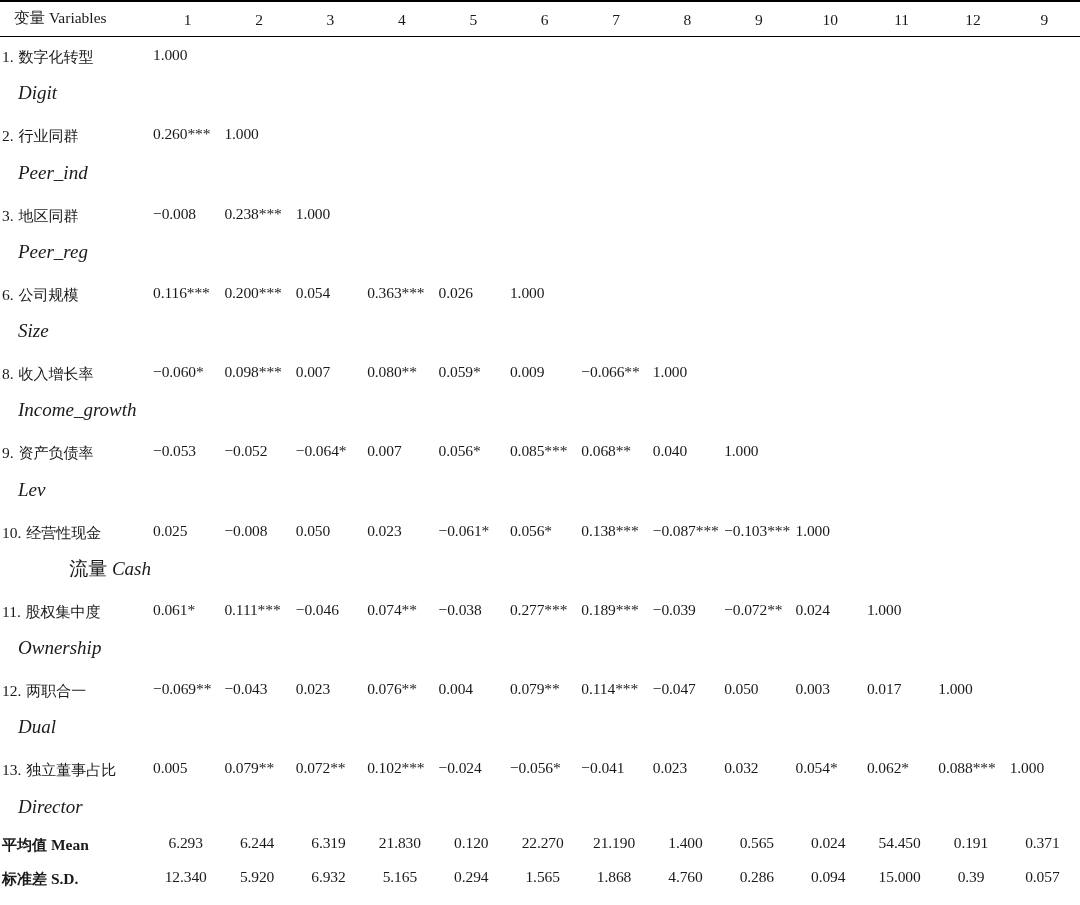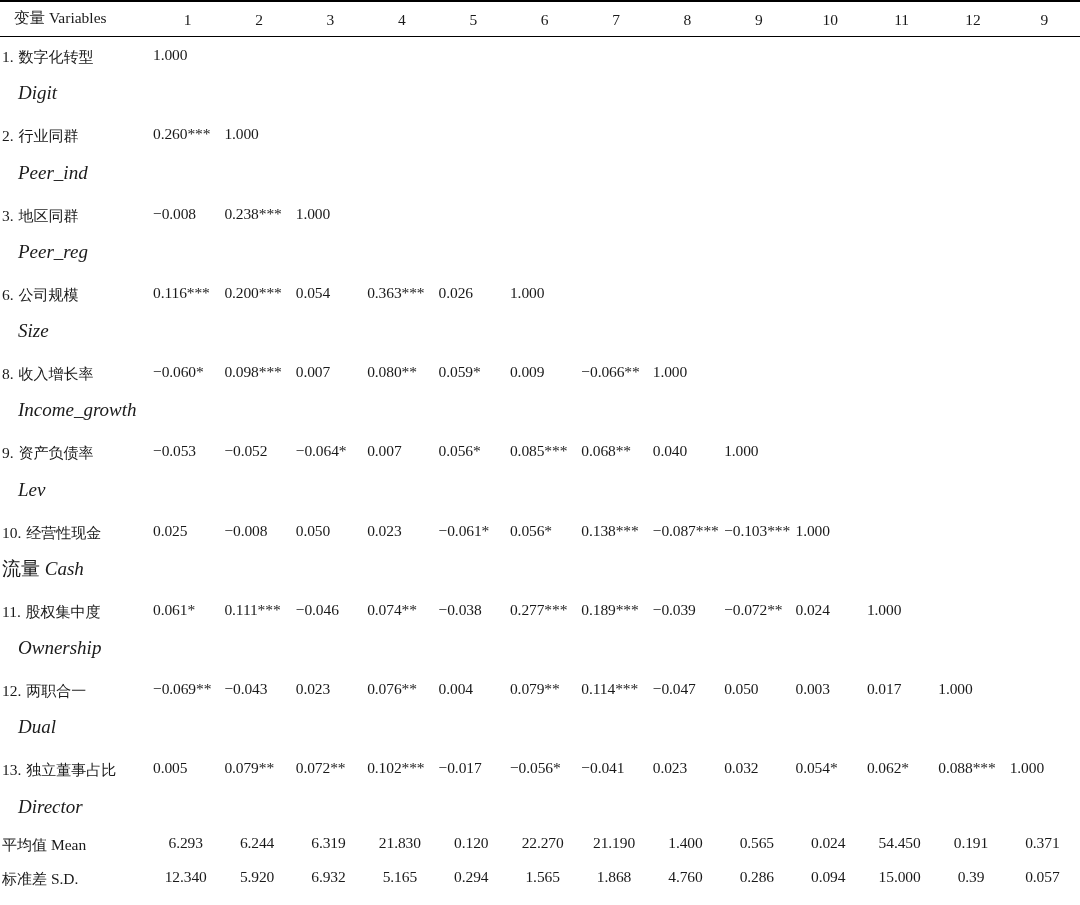--- a/index.html
+++ b/index.html
@@ -79,36 +79,36 @@
     font-size: 15.5px;
   }
   td.rowlabel .l2 {
     display: block;
     font-style: italic;
     font-family: "Liberation Serif", serif;
     padding-left: 16px;
     font-size: 19px;
     margin-top: 12px;
   }
-  td.rowlabel .l2.noindent { padding-left: 0; }
+  td.rowlabel .l2.noindent { padding-left: 0; text-align: right; }
 
   td.val {
     text-align: left;
     vertical-align: top;
     font-size: 15.5px;
     white-space: nowrap;
     padding-top: 0;
     letter-spacing: -0.1px;
   }
   tr.corr-row td.val { padding-left: 1px; }
   tr.corr-row td { padding-top: 9px; padding-bottom: 9px; }
 
   tr.stats-row td.val { text-align: center; padding-right: 5px; }
   tr.stats-row td { padding-top: 6px; padding-bottom: 6px; }
-  tr.stats-row td.rowlabel { white-space: nowrap; }
+  tr.stats-row td.rowlabel { white-space: nowrap; font-weight: bold; }
   tr.stats-row td.rowlabel .s-cn {
     font-family: "DejaVu Sans", sans-serif;
     font-size: 15px;
   }
   tr.stats-row td.rowlabel .s-en {
     font-family: "Liberation Serif", serif;
     font-size: 15.5px;
   }
 </style>
 </head>
@@ -324,21 +324,21 @@
         </tr>
         <tr class="corr-row last-corr-row">
           <td class="rowlabel">
             <span class="l1"><span class="num">13.</span> 独立董事占比</span>
             <span class="l2">Director</span>
           </td>
           <td class="val">0.005</td>
           <td class="val">0.079**</td>
           <td class="val">0.072**</td>
           <td class="val">0.102***</td>
-          <td class="val">−0.017</td>
+          <td class="val">−0.024</td>
           <td class="val">−0.056*</td>
           <td class="val">−0.041</td>
           <td class="val">0.023</td>
           <td class="val">0.032</td>
           <td class="val">0.054*</td>
           <td class="val">0.062*</td>
           <td class="val">0.088***</td>
           <td class="val">1.000</td>
         </tr>
         <tr class="stats-row stats-first">

